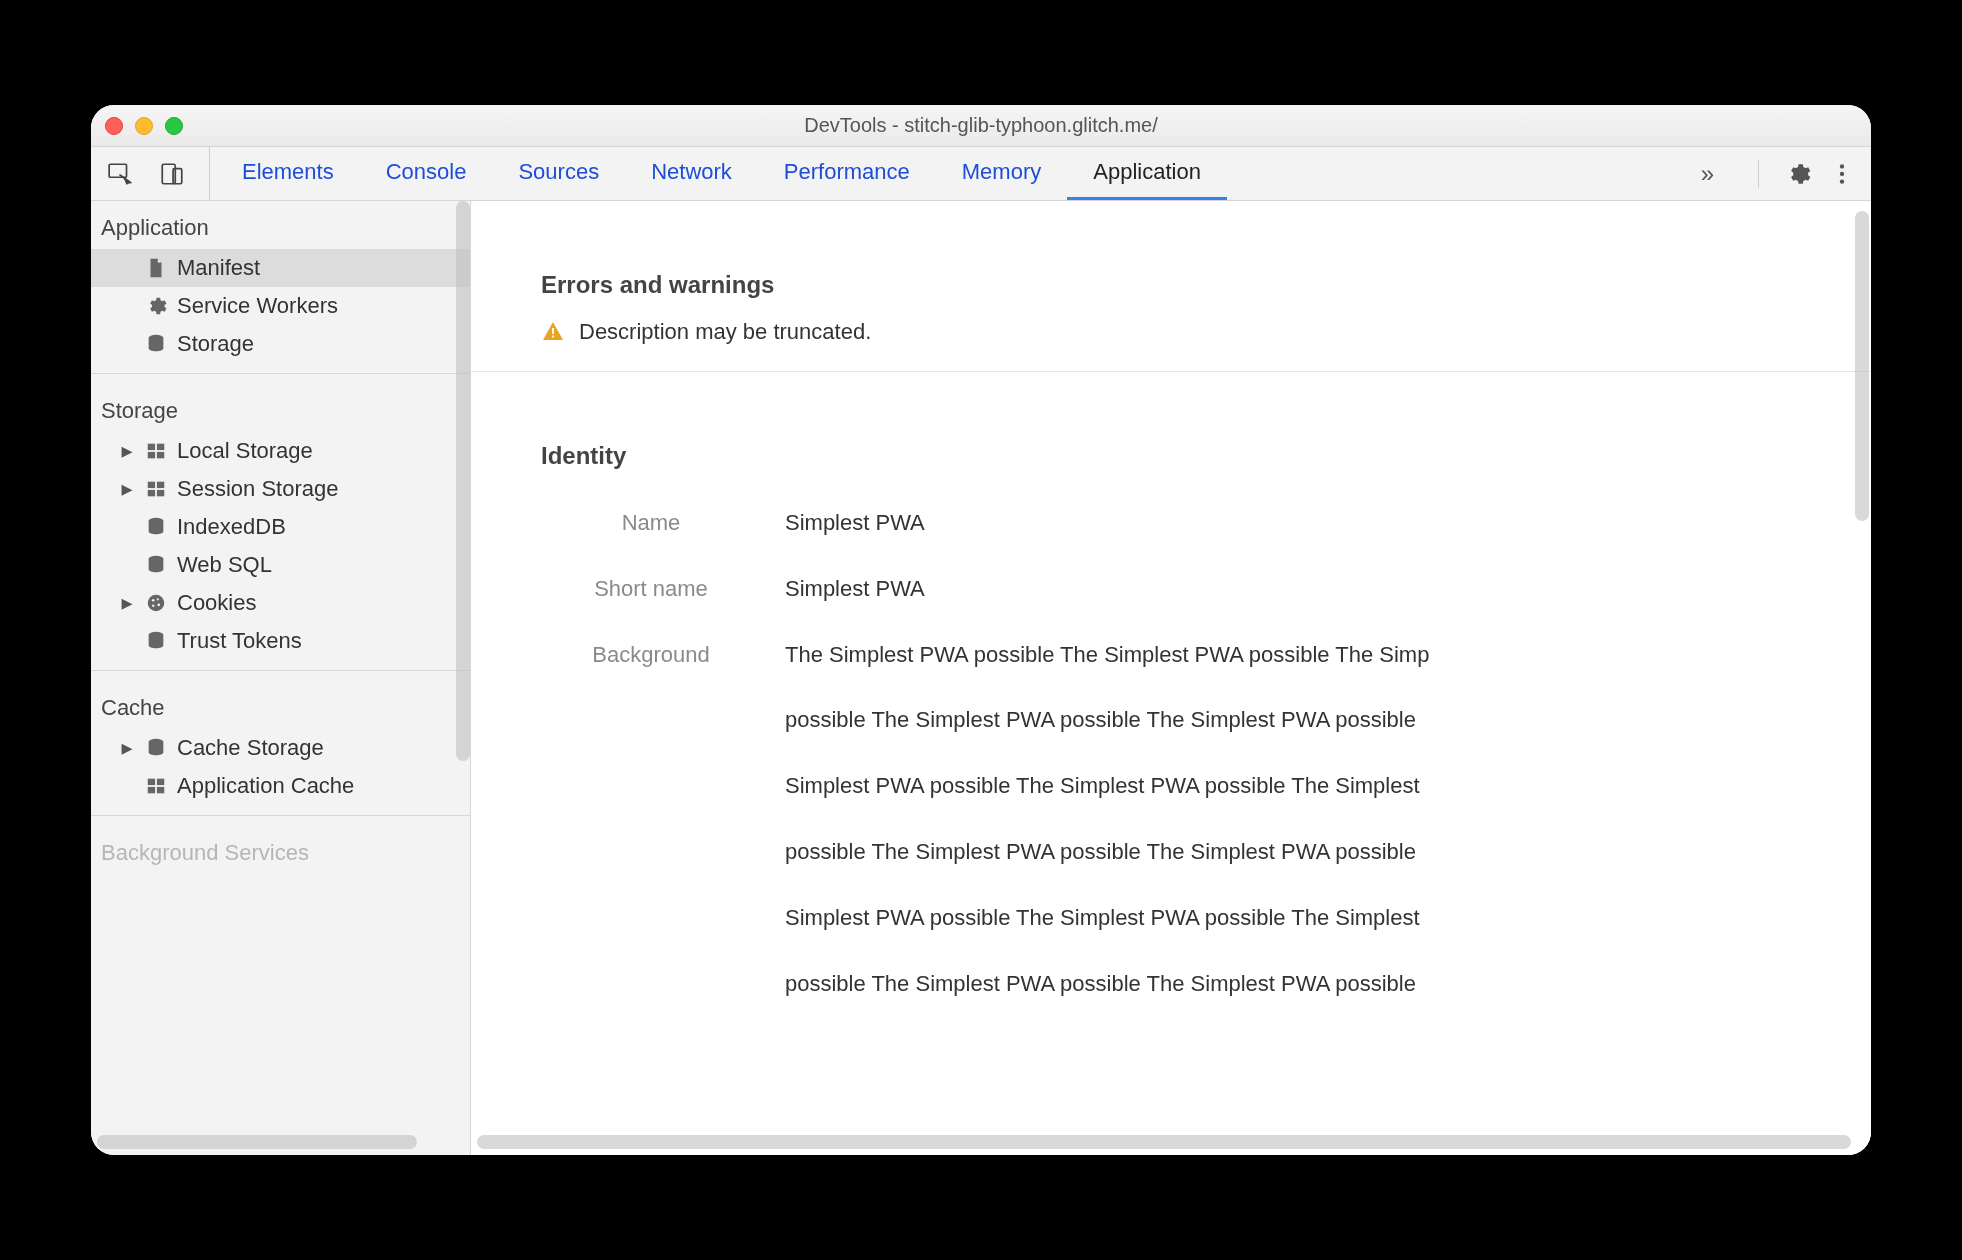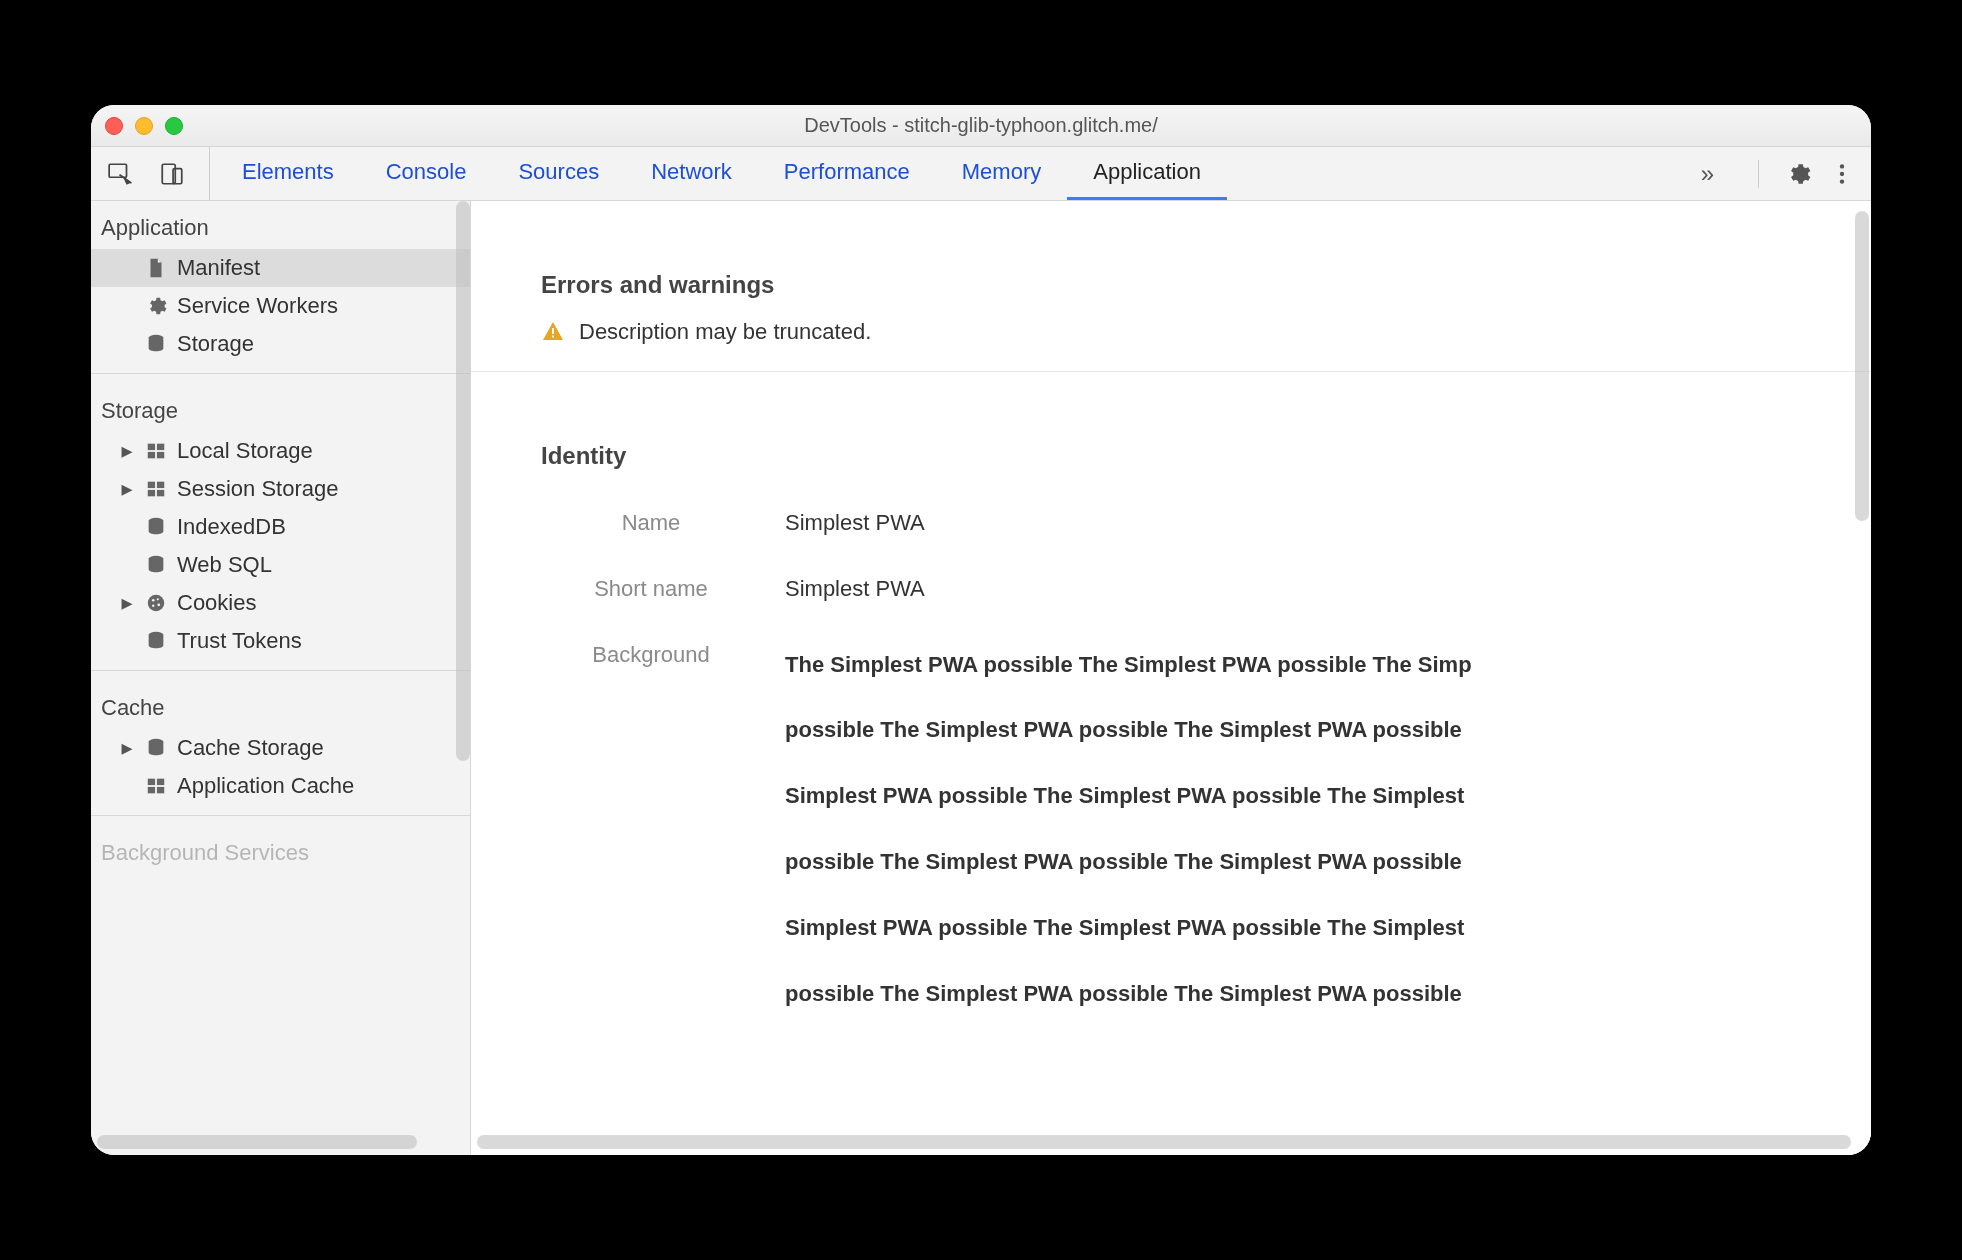--- a/index.html
+++ b/index.html
@@ -93,21 +93,21 @@
     font-size:22px; color:#333;
   }
   .section { padding:28px 0 0 70px; }
   .section h2 { font-size:24px; font-weight:700; color:#444; margin-bottom:20px;margin-top:42px;}
   .warning-line { display:flex; align-items:center; gap:14px; font-size:22px; color:#333; padding-bottom:26px;margin-top:16px;}
   .warning-line .warn-icon { width:24px; height:24px; color:#e7a522; }
   .hr { border-top:1px solid #e6e6e6; }
   .kv { display:flex; gap:24px; padding:12px 0; line-height:1.9;}
   .kv .k { width:220px; text-align:center; color:#8a8a8a; font-size:22px;}
   .kv .v { flex:1; font-size:22px; color:#333; }
-  .desc-lines p { margin: 10px 0 24px 0; white-space: nowrap; overflow: hidden; font-weight: bold; }
+  .desc-lines p { margin: 0 0 24px 0; white-space: nowrap; overflow: hidden; }
   .content-scrollbar-v {
     position:absolute; right:2px; top:10px; width:14px; height:310px;
     background:#c0c0c0; border-radius:7px; opacity:.6;
   }
   .bottom-scrollbars {
     position:absolute; left:0; right:0; bottom:6px; height:14px; display:flex; gap:0;
   }
   .hbar { height:14px; background:#c0c0c0; border-radius:7px; opacity:.6; }
   .hbar.left { width:320px; margin-left:6px; }
   .hbar.right { flex:1; margin:0 20px 0 60px; }

